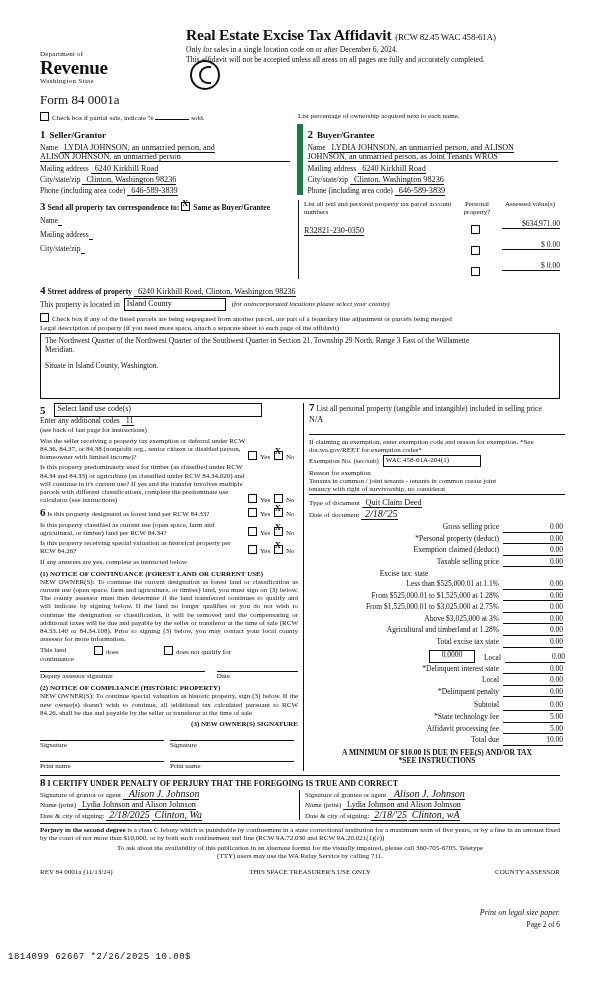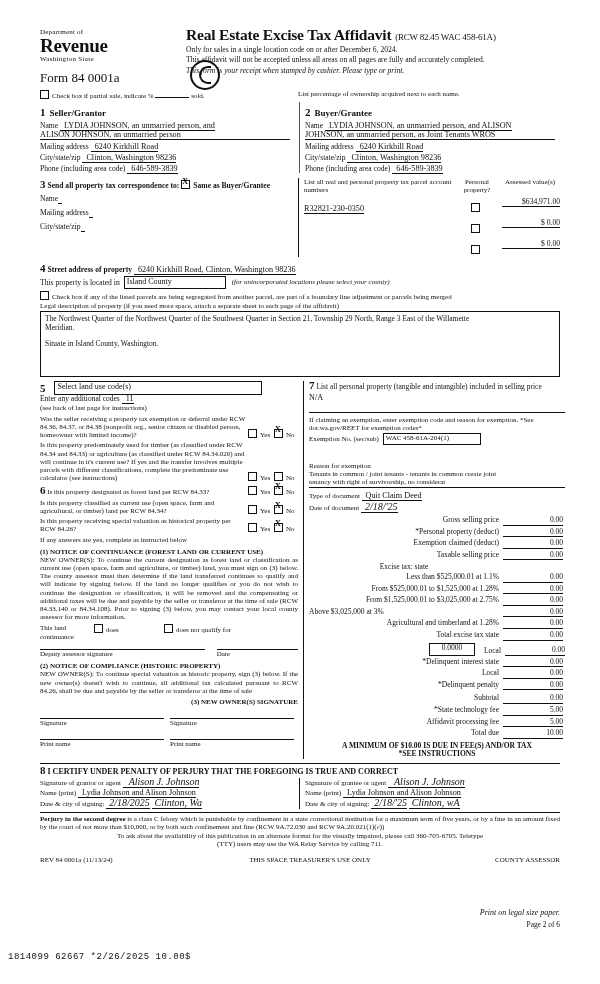--- a/index.html
+++ b/index.html
@@ -1,21 +1,21 @@
 <!DOCTYPE html>
 <html><head>
 <meta charset="utf-8">
 <style>
   html,body{margin:0;padding:0;background:#ffffff;}
   body{width:600px;height:984px;font-family:"Liberation Serif",serif;color:#111;}
   .page{position:relative;width:600px;height:984px;overflow:hidden;background:#fff;}
   .sheet{position:absolute;left:40px;top:26px;width:520px;height:880px;}
   .hdr{display:flex;align-items:flex-start;}
   .dorlogo{width:132px;flex:0 0 132px;padding-top:2px;}
-  .dor-dep{font-size:7px;letter-spacing:.2px;}
+  .dor-dep{font-size:7px;letter-spacing:.2px;margin-top:22px;}
   .dor-rev{font-size:19px;font-weight:bold;line-height:19px;letter-spacing:-.3px;}
   .dor-state{font-size:7px;letter-spacing:.3px;}
   .dorlogo .frm{font-size:13px;font-weight:normal;margin-top:7px;}
   .swirl{position:absolute;left:150px;top:34px;width:26px;height:26px;border:2px solid #111;border-radius:50%;}
   .swirl:after{content:"";position:absolute;left:7px;top:4px;width:10px;height:14px;border:2px solid #111;border-right:none;border-radius:9px 0 0 9px;}
   .ttl{flex:1;padding-left:14px;}
   .ttl h1{font-size:15.5px;margin:0;font-weight:bold;letter-spacing:-.2px;}
   .ttl h1 span.rcw{font-size:9px;font-weight:normal;}
   .ttl p{margin:1px 0 0 0;font-size:7.6px;line-height:9.4px;}
   .cbox{display:inline-block;width:7px;height:7px;border:1px solid #111;vertical-align:-1px;margin-right:3px;position:relative;}
@@ -45,36 +45,35 @@
       <div class="dorlogo">
         <div class="dor-dep">Department of</div>
         <div class="dor-rev">Revenue</div>
         <div class="dor-state">Washington State</div>
         <div class="frm">Form 84 0001a</div>
       </div>
       <div class="ttl">
         <h1><span>Real Estate Excise Tax Affidavit</span> <span class="rcw">(RCW 82.45 WAC 458-61A)</span></h1>
         <p>Only for sales in a single location code on or after December 6, 2024.</p>
         <p>This affidavit will not be accepted unless all areas on all pages are fully and accurately completed.</p>
-        <p style="font-style:italic">This form is your receipt when stamped by cashier. Please type or print.</p>
       </div>
     </div>
     <div class="swirl"></div>
 
     <div class="row" style="margin-top:4px;">
       <div style="width:258px;" class="t7">
         <span class="cbox"></span><span>Check box if partial sale, indicate %</span>
         <u class="f" style="display:inline-block;width:34px;"></u>
         <span>sold.</span>
       </div>
       <div style="width:262px;" class="t7">List percentage of ownership acquired next to each name.</div>
     </div>
 
     <div class="row" style="margin-top:2px;">
-      <div style="width:258px;border-right:1px solid #15803d;padding-right:4px;">
+      <div style="width:258px;border-right:6px solid #15803d;padding-right:4px;">
         <div><span class="secnum">1</span> <b style="font-size:9px">Seller/Grantor</b></div>
         <div class="lbl" style="margin-top:1px">
           <span>Name</span>
           <u class="f val" style="width:206px;padding-left:4px">LYDIA JOHNSON, an unmarried person, and</u>
         </div>
         <div class="val"><u class="f" style="width:250px;display:inline-block">ALISON JOHNSON, an unmarried person</u></div>
         <div class="lbl" style="margin-top:2px">
           <span>Mailing address</span>
           <u class="f val" style="width:178px;padding-left:4px">6240 Kirkhill Road</u>
         </div>
@@ -258,21 +257,21 @@
           <span class="secnum">7</span> <span>List all personal property (tangible and intangible) included in selling price</span>
         </div>
         <div class="val" style="margin-top:1px">N/A</div>
         <div style="border-bottom:1px solid #111;margin-top:10px"></div>
 
         <div class="t7" style="margin-top:3px">If claiming an exemption, enter exemption code and reason for exemption. *See dor.wa.gov/REET for exemption codes*</div>
         <div class="t7" style="margin-top:1px;display:flex;align-items:center">
           <span>Exemption No. (sec/sub)</span>
           <span class="box" style="margin-left:4px;width:92px;height:10px;font-size:7px;padding:0 2px">WAC 458-61A-204(1)</span>
         </div>
-        <div class="t7" style="margin-top:17px">Reason for exemption</div>
+        <div class="t7" style="margin-top:2px">Reason for exemption</div>
         <div class="t7">Tenants in common / joint tenants - tenants in common create joint</div>
         <div class="t7" style="border-bottom:1px solid #111">tenancy with right of survivorship, no considerat</div>
 
         <div class="t7" style="margin-top:4px">
           <span>Type of document</span>
           <u class="f val" style="width:150px;padding-left:4px">Quit Claim Deed</u>
         </div>
         <div class="t7" style="margin-top:3px">
           <span>Date of document</span>
           <u class="f hand" style="width:150px;padding-left:4px">2/18/'25</u>
@@ -302,21 +301,21 @@
         </div>
         <div style="display:flex;margin-top:2px">
           <div class="t75" style="width:190px;text-align:right;padding-right:4px">From $525,000.01 to $1,525,000 at 1.28%</div>
           <div class="t75" style="width:60px;text-align:right;border-bottom:1px solid #111">0.00</div>
         </div>
         <div style="display:flex;margin-top:2px">
           <div class="t75" style="width:190px;text-align:right;padding-right:4px">From $1,525,000.01 to $3,025,000 at 2.75%</div>
           <div class="t75" style="width:60px;text-align:right;border-bottom:1px solid #111">0.00</div>
         </div>
         <div style="display:flex;margin-top:2px">
-          <div class="t75" style="width:190px;text-align:left;padding-right:4px">Above $3,025,000 at 3%</div>
+          <div class="t75" style="width:190px;text-align:right;padding-right:4px">Above $3,025,000 at 3%</div>
           <div class="t75" style="width:60px;text-align:right;border-bottom:1px solid #111">0.00</div>
         </div>
         <div style="display:flex;margin-top:2px">
           <div class="t75" style="width:190px;text-align:right;padding-right:4px">Agricultural and timberland at 1.28%</div>
           <div class="t75" style="width:60px;text-align:right;border-bottom:1px solid #111">0.00</div>
         </div>
         <div style="display:flex;margin-top:2px">
           <div class="t75" style="width:190px;text-align:right;padding-right:4px">Total excise tax  state</div>
           <div class="t75" style="width:60px;text-align:right;border-bottom:1px solid #111">0.00</div>
         </div>

